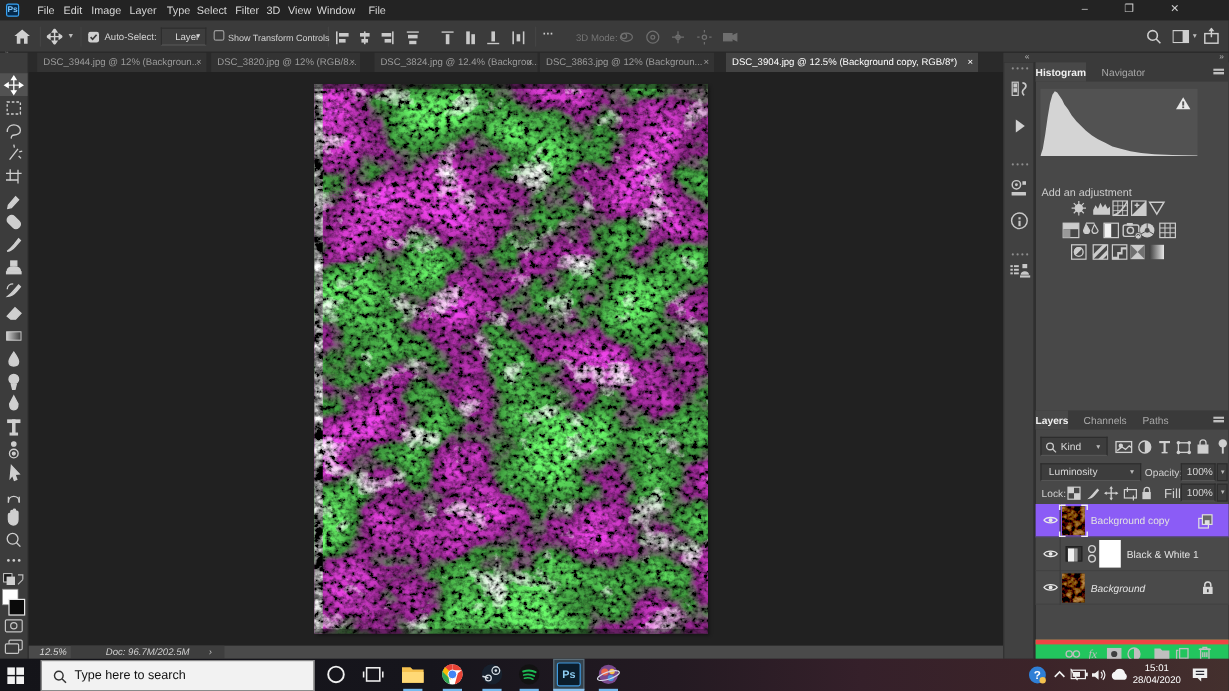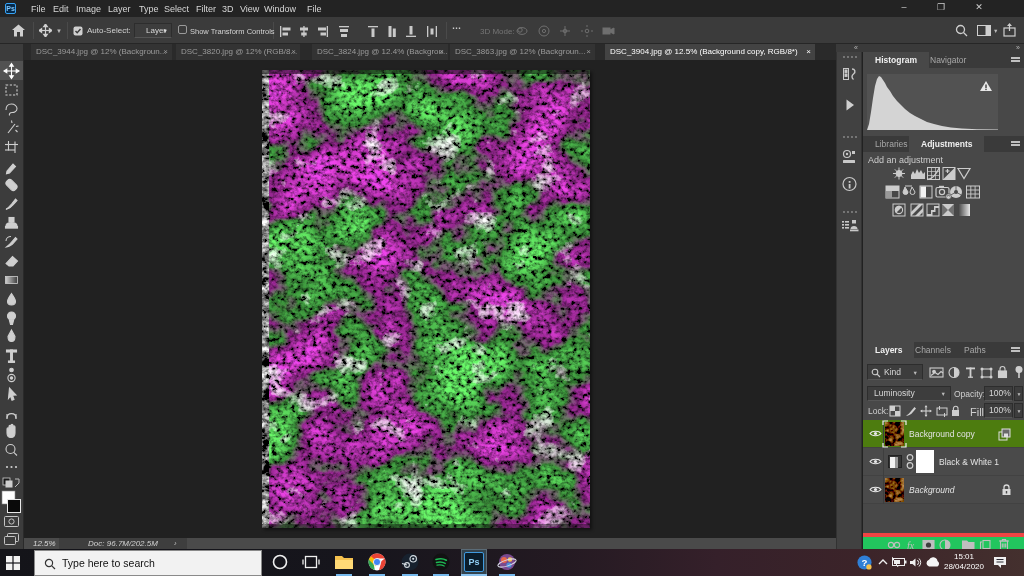--- a/index.html
+++ b/index.html
@@ -42,30 +42,30 @@
  color:#d9d9d9;font-size:8px;line-height:11px;font-style:italic;}
 #docseg{position:absolute;left:35px;top:0;width:128px;height:11px;background:#3e3e3e;
  text-align:center;color:#d0d0d0;}
 
 
 #dockhead{position:absolute;left:836px;top:44px;width:188px;height:8px;background:#3a3a3a;color:#b5b5b5;}
 #dockstrip{position:absolute;left:836px;top:52px;width:26px;height:497px;background:#414141;
  border-right:1px solid #323232;border-left:1px solid #323232;}
 #panels{position:absolute;left:863px;top:52px;width:161px;height:497px;background:#484848;}
 .phead{position:absolute;left:0;width:161px;background:#3a3a3a;}
-.ptab{position:absolute;top:0;font-size:8.5px;color:#a8a8a8;padding:0 12px;line-height:16px;height:16px;}
+.ptab{position:absolute;top:0;font-size:8.5px;color:#a8a8a8;padding:0 0;line-height:16px;height:16px;}
 .ptab.active{background:#484848;color:#f0f0f0;font-weight:bold;}
 .ham{position:absolute;right:4px;width:9px;color:#c0c0c0;}
 
 
 .ddbox{position:absolute;background:#3d3d3d;border:1px solid #2d2d2d;border-bottom-color:#555;
  color:#d8d8d8;font-size:8.5px;}
 .lrow{position:absolute;left:0;width:161px;height:28px;background:#4a4a4a;
  border-bottom:1px solid #424242;color:#e2e2e2;font-size:9px;}
-.lrow.sel{background:#4d7c0f;}
+.lrow.sel{background:#8b5cf6;}
 .eye{position:absolute;left:6px;top:9px;}
 .lsep{position:absolute;left:20px;top:0;width:1px;height:28px;background:#3e3e3e;}
 
 
 #taskbar{position:absolute;left:0;top:549px;width:1024px;height:27px;
  background:linear-gradient(90deg,#141419 0%,#16151c 35%,#241a22 55%,#35202a 70%,#3c2429 85%,#44302e 100%);padding-left:36px;}
 #searchbox{position:absolute;left:34px;top:1px;width:228px;height:26px;background:#f2f2f2;
  border:1px solid #8a8a8a;color:#111;font-size:10.5px;line-height:24px;}
 .tico{position:absolute;top:3px;width:20px;height:20px;}
 .runline{position:absolute;top:25px;height:2px;background:#76b9ed;}
@@ -462,28 +462,20 @@
  </div>
  <div class="abs" style="left:4px;top:22px;width:131px;height:56px;background:#525252">
   <svg width="131" height="56" viewBox="0 0 131 56">
    <path d="M0 56 L2 50 L4 38 L6 24 L8 12 L10 5 L12 2 L14 3 L16 6 L18 9 L20 13 L23 17 L26 22 L30 27 L34 31 L38 35 L43 39 L48 42 L54 45 L60 48 L67 50 L75 52 L84 53.5 L95 54.5 L110 55.2 L131 55.6 L131 56 Z" fill="#d4d4d4"></path>
    <path d="M119 7 L125 17 H113 Z" fill="#e8e8e8"></path>
           <rect x="118.2" y="10.5" width="1.6" height="3.5" fill="#525252"></rect>
           <rect x="118.2" y="14.7" width="1.6" height="1.4" fill="#525252"></rect>
   </svg>
  </div>
 
- <div class="phead" style="top:84px;height:16px">
-  <div class="ptab" style="left:0">Libraries</div>
-  <div class="ptab active" style="left:46px">Adjustments</div>
-  <svg class="ham" style="top:5px" width="9" height="7">
-          <rect width="9" height="2" fill="#c0c0c0"></rect>
-          <rect y="3" width="9" height="2" fill="#c0c0c0"></rect>
-        </svg>
- </div>
  <div class="abs" style="left:5px;top:103px;font-size:9px;color:#cccccc">Add an adjustment</div>
  <svg class="abs" style="left:0;top:114px" width="161" height="60" viewBox="0 0 161 60">
   <g fill="#cccccc" stroke="#cccccc">
 
    <g>
             <circle cx="36" cy="7.5" r="3" fill="#ccc"></circle>
             <g stroke-width="1">
               <line x1="36" y1="1.5" x2="36" y2="13.5"></line>
               <line x1="30" y1="7.5" x2="42" y2="7.5"></line>
               <line x1="31.8" y1="3.3" x2="40.2" y2="11.7"></line>

